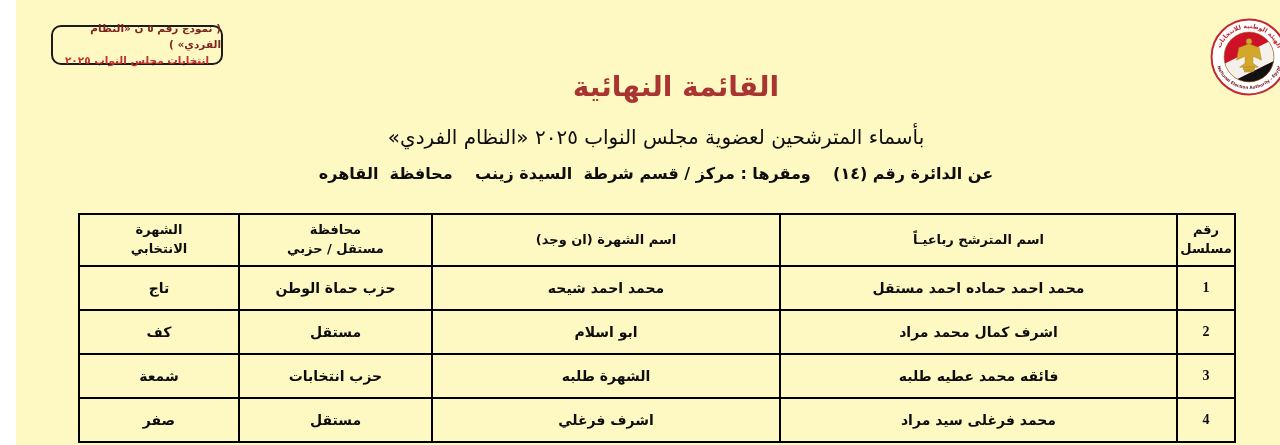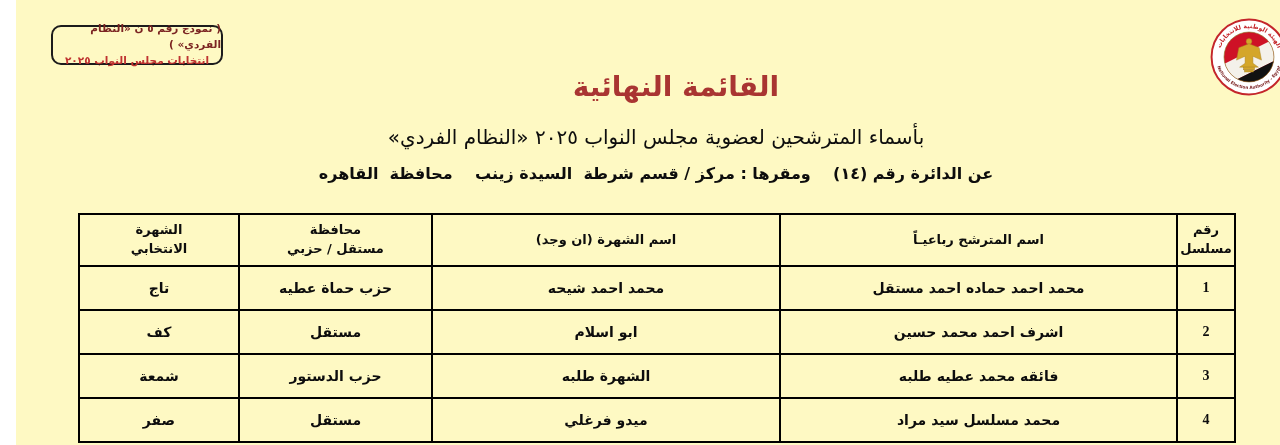--- a/index.html
+++ b/index.html
@@ -124,41 +124,41 @@
             <div>الشهرة</div>
             <div>الانتخابي</div>
           </th>
         </tr>
       </thead>
       <tbody>
         <tr>
           <td class="serial">1</td>
           <td>محمد احمد حماده احمد مستقل</td>
           <td>محمد احمد شيحه</td>
-          <td>حزب حماة عطيه</td>
+          <td>حزب حماة الوطن</td>
           <td>تاج</td>
         </tr>
         <tr>
           <td class="serial">2</td>
-          <td>اشرف احمد محمد حسين</td>
+          <td>اشرف كمال محمد مراد</td>
           <td>ابو اسلام</td>
           <td>مستقل</td>
           <td>كف</td>
         </tr>
         <tr>
           <td class="serial">3</td>
           <td>فائقه محمد عطيه طلبه</td>
           <td>الشهرة طلبه</td>
-          <td>حزب الدستور</td>
+          <td>حزب انتخابات</td>
           <td>شمعة</td>
         </tr>
         <tr>
           <td class="serial">4</td>
-          <td>محمد مسلسل سيد مراد</td>
-          <td>ميدو فرغلي</td>
+          <td>محمد فرغلى سيد مراد</td>
+          <td>اشرف فرغلي</td>
           <td>مستقل</td>
           <td>صفر</td>
         </tr>
       </tbody>
     </table>
   </div>
 
 </div>
 
 </body></html>

